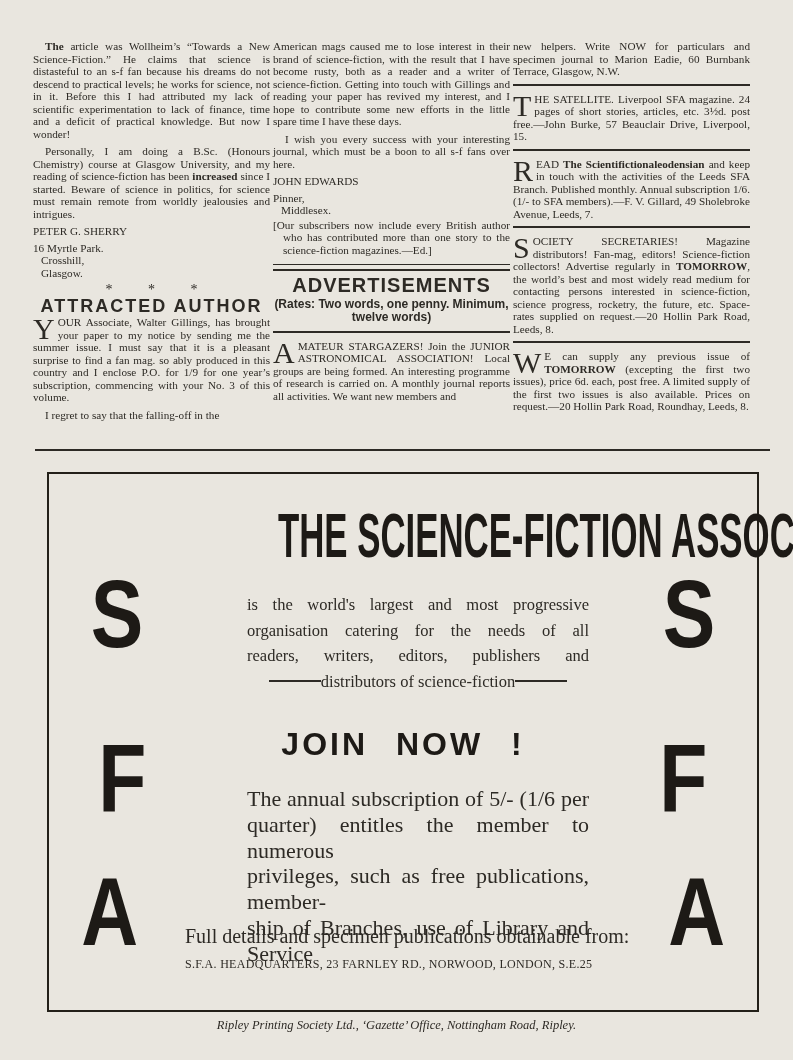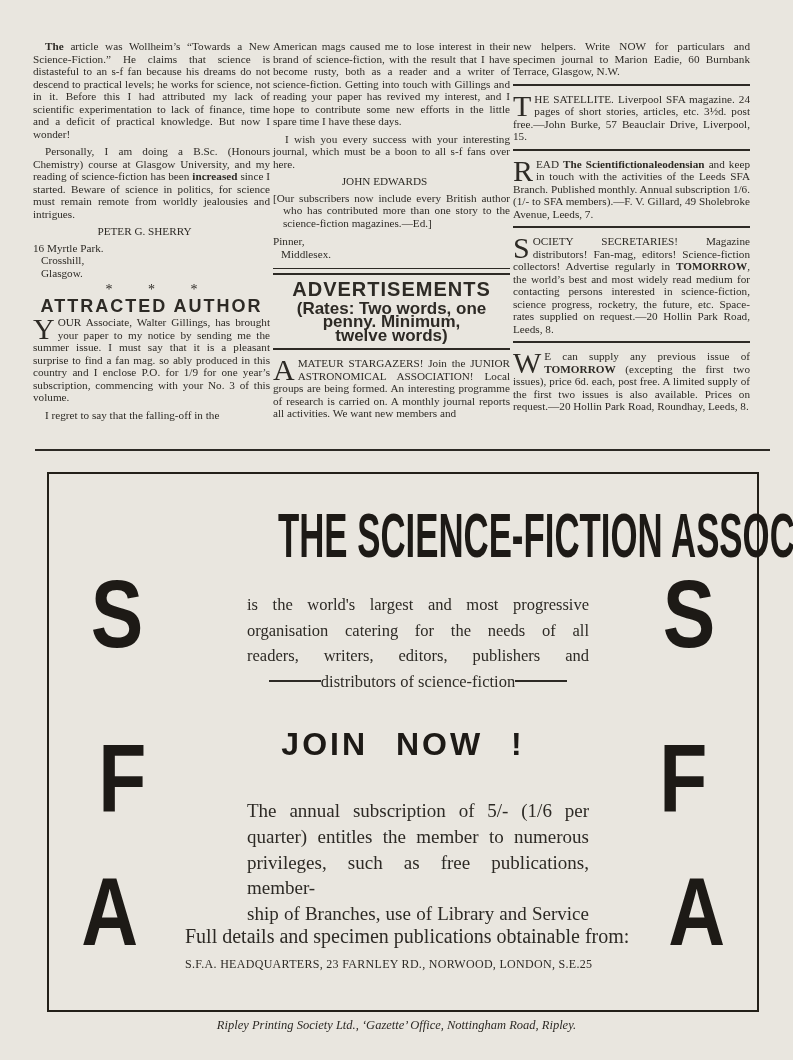--- a/index.html
+++ b/index.html
@@ -7,31 +7,31 @@
     width:793px; height:1060px; position:relative; overflow:hidden;
     background:#e9e6df; color:#2d2a25;
     font-family:"Liberation Serif", serif;
   }
   
   .columns { position:absolute; left:33px; top:40px; width:737px; display:flex; gap:3px; }
   .col { width:237px; font-size:11.2px; line-height:12.5px; text-align:justify; }
   .para { margin:0 0 5px 0; }
   .indent { text-indent:12px; }
   .dropcap { float:left; font-size:30px; line-height:24px; padding:1px 3px 0 0; }
-  .sig { text-align:center; padding-right:14px; margin:0 0 4px; }
+  .sig { text-align:left; padding-right:14px; margin:0 0 4px; }
   .addr { text-align:left; margin:0; }
   .addr .l2 { padding-left:8px; }
   .stars { text-align:center; word-spacing:32px; margin:5px 0 3px; font-size:14px; }
   .head-sans { font-family:"Liberation Sans", sans-serif; font-weight:bold; text-align:center; }
   .attracted { font-size:18px; letter-spacing:2px; margin:3px 0 4px; }
   .note { padding-left:10px; text-indent:-10px; margin:2px 0 6px; }
   .rule { height:2px; background:#2d2a25; margin:6px 0 7px; }
   .rule-heavy { height:4px; border-top:1px solid #2d2a25; border-bottom:2px solid #2d2a25; margin:8px 0 6px; }
   .ads-title { font-size:20px; letter-spacing:1px; margin:8px 0 6px; }
-  .rates { font-size:17px; line-height:13.5px; margin:0 0 6px; }
+  .rates { font-size:12px; line-height:13.5px; margin:0 0 6px; }
   
   .page-rule { position:absolute; left:35px; top:449px; width:735px; height:2px; background:#2d2a25; }
   
   .sfa-box { position:absolute; left:47px; top:472px; width:708px; height:536px; border:2px solid #232019; }
   .sfa-title { position:absolute; top:32px; left:0; right:0; text-align:center; }
   .sfa-title-inner {
     display:inline-block; font-family:"Liberation Sans", sans-serif; font-weight:bold;
     font-size:60px; line-height:60px; white-space:nowrap; color:#1d1a16;
     transform:scale(0.58,1.05); transform-origin:center;
   }
@@ -45,21 +45,21 @@
   .jline { text-align:justify; text-align-last:justify; }
   .dash-line { display:flex; align-items:center; justify-content:center; }
   .dash { height:2px; background:#2d2a25; }
   .dash-s { width:52px; } .dash-m { width:90px; } .dash-l { width:112px; }
   .dash-line span { margin:0 0; }
   .sfa-join {
     position:absolute; top:252px; left:0; right:0; text-align:center;
     font-family:"Liberation Sans", sans-serif; font-weight:bold;
     font-size:32px; letter-spacing:3px; word-spacing:16px; color:#1d1a16;
   }
-  .sfa-sub { position:absolute; left:198px; top:324px; width:342px; font-size:19px; line-height:25.8px; }
+  .sfa-sub { position:absolute; left:198px; top:312px; width:342px; font-size:22px; line-height:25.8px; }
   .sfa-details { position:absolute; left:136px; top:451px; }
   .details-1 { font-size:20px; margin:0 0 9px; }
   .details-2 { font-size:12px; letter-spacing:0.3px; }
   
   .footer { position:absolute; left:0; right:0; top:1018px; text-align:center; font-style:italic; font-size:12.5px; }
 </style>
 </head>
 <body>
 
 <div class="columns">
@@ -76,25 +76,25 @@
     <p class="para stars">* * *</p>
     <p class="para head-sans attracted">ATTRACTED AUTHOR</p>
     <p class="para"><span class="dropcap">Y</span><span>OUR Associate, Walter Gillings, has brought your paper to my notice by sending me the summer issue.  I must say that it is a pleasant surprise to find a fan mag. so ably produced in this country and I enclose P.O. for 1/9 for one year’s subscription, commencing with your No. 3 of this volume.</span></p>
     <p class="para indent">I regret to say that the falling-off in the</p>
   </div>
 
   <div class="col">
     <p class="para">American mags caused me to lose interest in their brand of science-fiction, with the result that I have become rusty, both as a reader and a writer of science-fiction.  Getting into touch with Gillings and reading your paper has revived my interest, and I hope to contribute some new efforts in the little spare time I have these days.</p>
     <p class="para indent">I wish you every success with your interesting journal, which must be a boon to all s-f fans over here.</p>
     <p class="para sig">JOHN EDWARDS</p>
-    <p class="para note">[Our subscribers now include every British author who has contributed more than one story to the science-fiction magazines.—Ed.]</p>
     <p class="para addr">
       <span>Pinner,</span><br>
       <span class="l2">Middlesex.</span>
     </p>
+    <p class="para note">[Our subscribers now include every British author who has contributed more than one story to the science-fiction magazines.—Ed.]</p>
     <div class="rule-heavy"></div>
     <p class="para head-sans ads-title">ADVERTISEMENTS</p>
     <p class="para head-sans rates">
       <span>(Rates: Two words, one penny.  Minimum,</span><br>
       <span>twelve words)</span>
     </p>
     <div class="rule"></div>
     <p class="para"><span class="dropcap">A</span><span>MATEUR STARGAZERS!  Join the JUNIOR ASTRONOMICAL ASSOCIATION!  Local groups are being formed. An interesting programme of research is carried on.  A monthly journal reports all activities.  We want new members and</span></p>
   </div>
 

